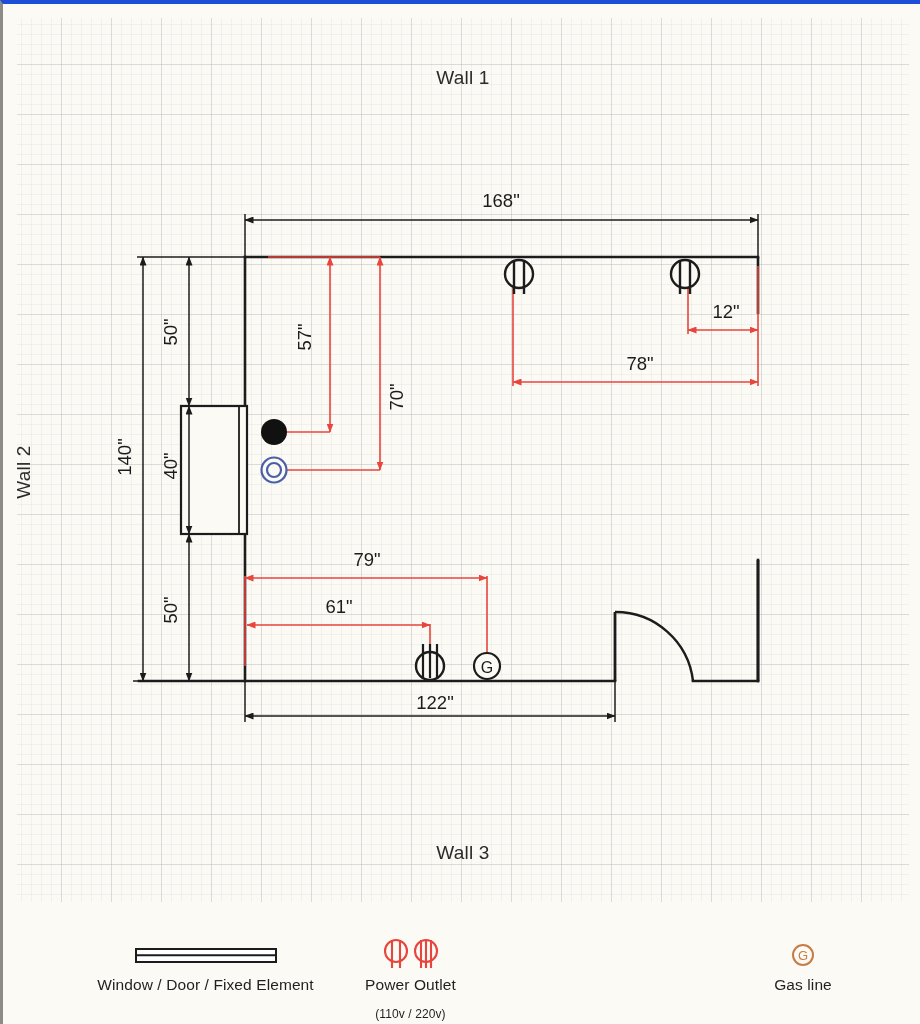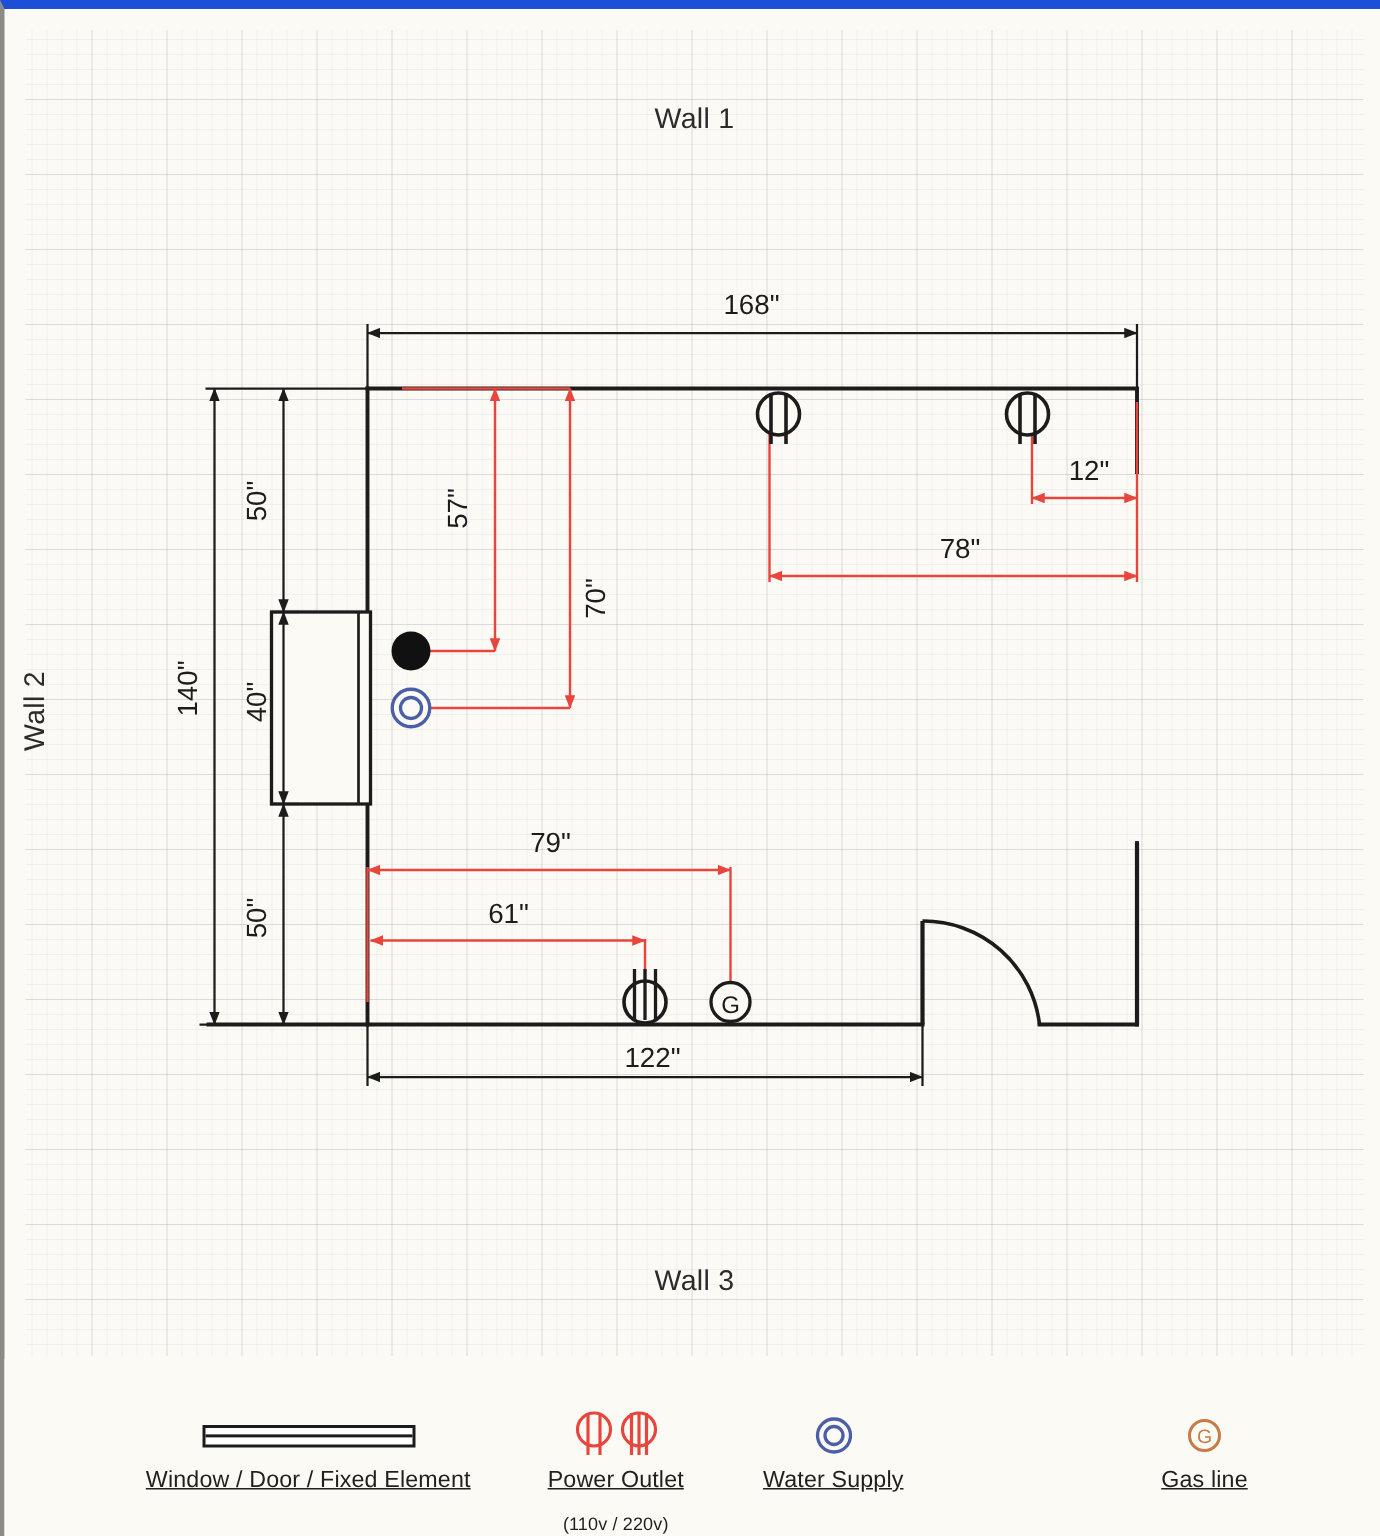--- a/index.html
+++ b/index.html
@@ -9,21 +9,21 @@
     background:#fbfaf5;
     font-family:"Liberation Sans", sans-serif;
     overflow:hidden;
   }
   #page{
     position:relative;
     width:920px;height:1024px;
     background:#fbfaf5;
     box-sizing:border-box;
     border-left:3px solid #8c8c86;
-    border-top:6px solid #1d4ed8;
+    border-top:4px solid #1d4ed8;
   }
   
   #grid{
     position:absolute;
     left:14px;top:14px;
     width:892px;height:884px;
     background-color:#fbfaf5;
     background-image:
       linear-gradient(to right, rgba(160,165,170,.28) 1px, transparent 1px),
       linear-gradient(to bottom, rgba(160,165,170,.28) 1px, transparent 1px),
@@ -46,21 +46,21 @@
     left:-24px;top:457px;width:90px;text-align:center;
     transform:rotate(-90deg);transform-origin:50% 50%;
   }
   
   #legend{
     position:absolute;left:0;top:900px;width:920px;height:124px;
     background:#fbfaf5;
   }
   .legend-item{position:absolute;text-align:center;}
   .legend-label{
-    font-size:15.5px;color:#231f1e;white-space:nowrap;letter-spacing:.1px;text-decoration:underline;
+    font-size:15.5px;color:#231f1e;white-space:nowrap;letter-spacing:.1px;
   }
   .legend-sub{font-size:12px;color:#231f1e;margin-top:13px;letter-spacing:.1px;}
   .legend-glyph{height:42px;display:flex;align-items:center;justify-content:center;}
   #li-window{left:30px;top:30px;width:345px;}
   #li-power{left:340px;top:30px;width:135px;text-align:center;}
   #li-supply{left:470px;top:30px;width:165px;}
   #li-drain{left:615px;top:30px;width:140px;}
   #li-gas{left:735px;top:30px;width:130px;}
   .win-swatch{
     width:142px;height:15px;box-sizing:border-box;
@@ -251,29 +251,20 @@
             <line x1="47" y1="5" x2="47" y2="33"></line>
             <line x1="52" y1="5" x2="52" y2="33"></line>
             <line x1="57" y1="5" x2="57" y2="33"></line>
           </g>
         </svg>
       </div>
       <div class="legend-label">Power Outlet</div>
       <div class="legend-sub">(110v / 220v)</div>
     </div>
 
-    <div class="legend-item" id="li-supply">
-      <div class="legend-glyph">
-        <svg width="34" height="34" viewBox="0 0 34 34">
-          <circle cx="17" cy="17" r="11" fill="none" stroke="#4a5fa8" stroke-width="2.2"></circle>
-          <circle cx="17" cy="17" r="6" fill="none" stroke="#4a5fa8" stroke-width="2.2"></circle>
-        </svg>
-      </div>
-      <div class="legend-label">Water Supply</div>
-    </div>
 
 
     <div class="legend-item" id="li-gas">
       <div class="legend-glyph">
         <svg width="34" height="34" viewBox="0 0 34 34">
           <circle cx="17" cy="17" r="10" fill="none" stroke="#c97b45" stroke-width="2"></circle>
           <text x="17" y="22" text-anchor="middle" font-family="'Liberation Sans',sans-serif" font-size="13" fill="#c97b45">G</text>
         </svg>
       </div>
       <div class="legend-label">Gas line</div>

